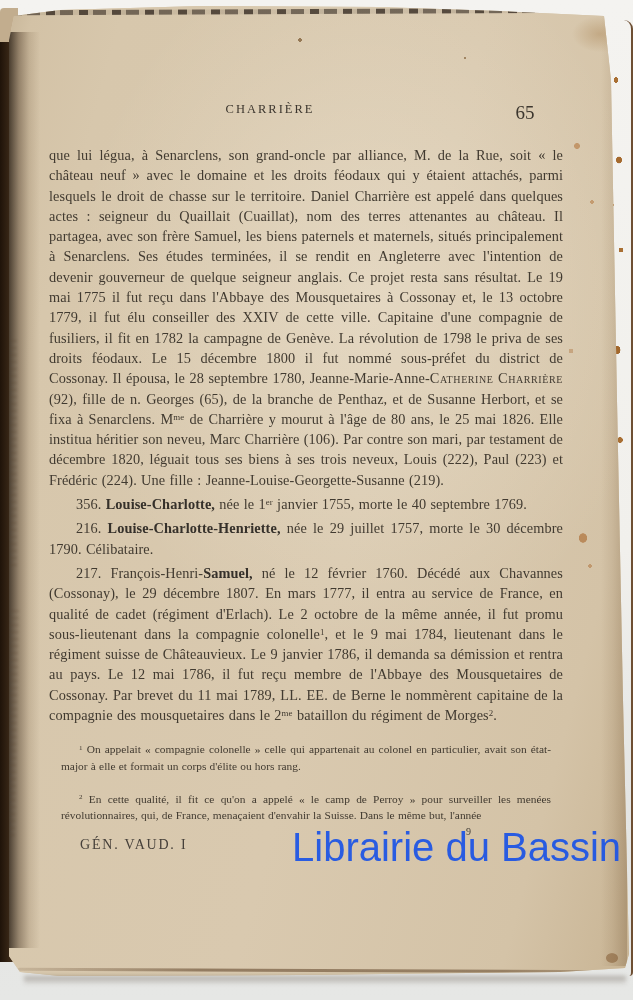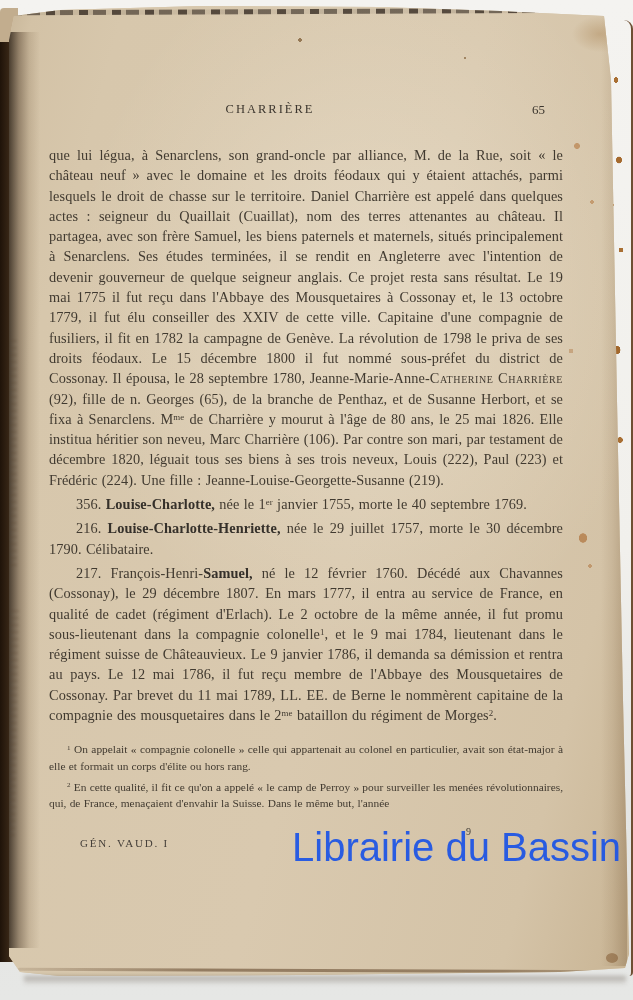--- a/index.html
+++ b/index.html
@@ -63,30 +63,30 @@
     radial-gradient(40px 26px at 600px 28px,rgba(175,140,95,.5),transparent 70%);}
   .bleed{position:absolute;left:3px;width:14px;opacity:.4;filter:blur(1px);
     background:repeating-linear-gradient(0deg,rgba(90,68,48,.55) 0 2px,transparent 2px 7px);}
   .bleed.b1{top:330px;height:230px;}
   .bleed.b2{top:600px;height:230px;transform:rotate(1deg);}
   
   .content{position:absolute;left:45px;top:96px;width:522px;color:#413a30;}
   .hdr{position:relative;height:39px;}
   .running-title{position:absolute;left:145px;width:160px;text-align:center;
     font-size:12.5px;letter-spacing:2px;color:#3c362e;}
-  .page-number{position:absolute;left:460px;width:40px;text-align:right;font-size:13px;color:#3c362e;}
+  .page-number{position:absolute;left:460px;width:40px;text-align:center;font-size:19px;color:#3c362e;}
   .body-text{font-size:14.3px;line-height:20.3px;text-align:justify;word-spacing:.6px;letter-spacing:.1px;}
   .para{margin:4px;}
   .para.indent{text-indent:27px;}
   .b{font-weight:bold;color:#35302a;}
   .sc{font-variant:small-caps;letter-spacing:.6px;}
   sup{font-size:62%;line-height:0;vertical-align:baseline;position:relative;top:-.45em;}
   .footnotes{margin-top:16px;font-size:11.4px;line-height:16.6px;text-align:justify;word-spacing:.4px;}
-  .fn{margin:4px;text-indent:18px;}
-  .footer-sig{position:absolute;left:80px;top:831px;font-size:11px;letter-spacing:1.8px;color:#46403a;}
+  .fn{margin:16px;text-indent:18px;}
+  .footer-sig{position:absolute;left:80px;top:831px;font-size:14px;letter-spacing:1.8px;color:#46403a;}
   .gather-mark{position:absolute;left:466px;top:820px;font-size:10px;color:#46403a;}
   .watermark{position:absolute;left:292px;top:827px;font-family:"Liberation Sans",sans-serif;
     font-size:40px;font-weight:400;line-height:1;letter-spacing:0;opacity:.93;white-space:nowrap;}
 </style>
 </head>
 <body>
 
 <div class="stage">
   <div class="gutter-base"></div>
   <div class="corner-tl"></div>

